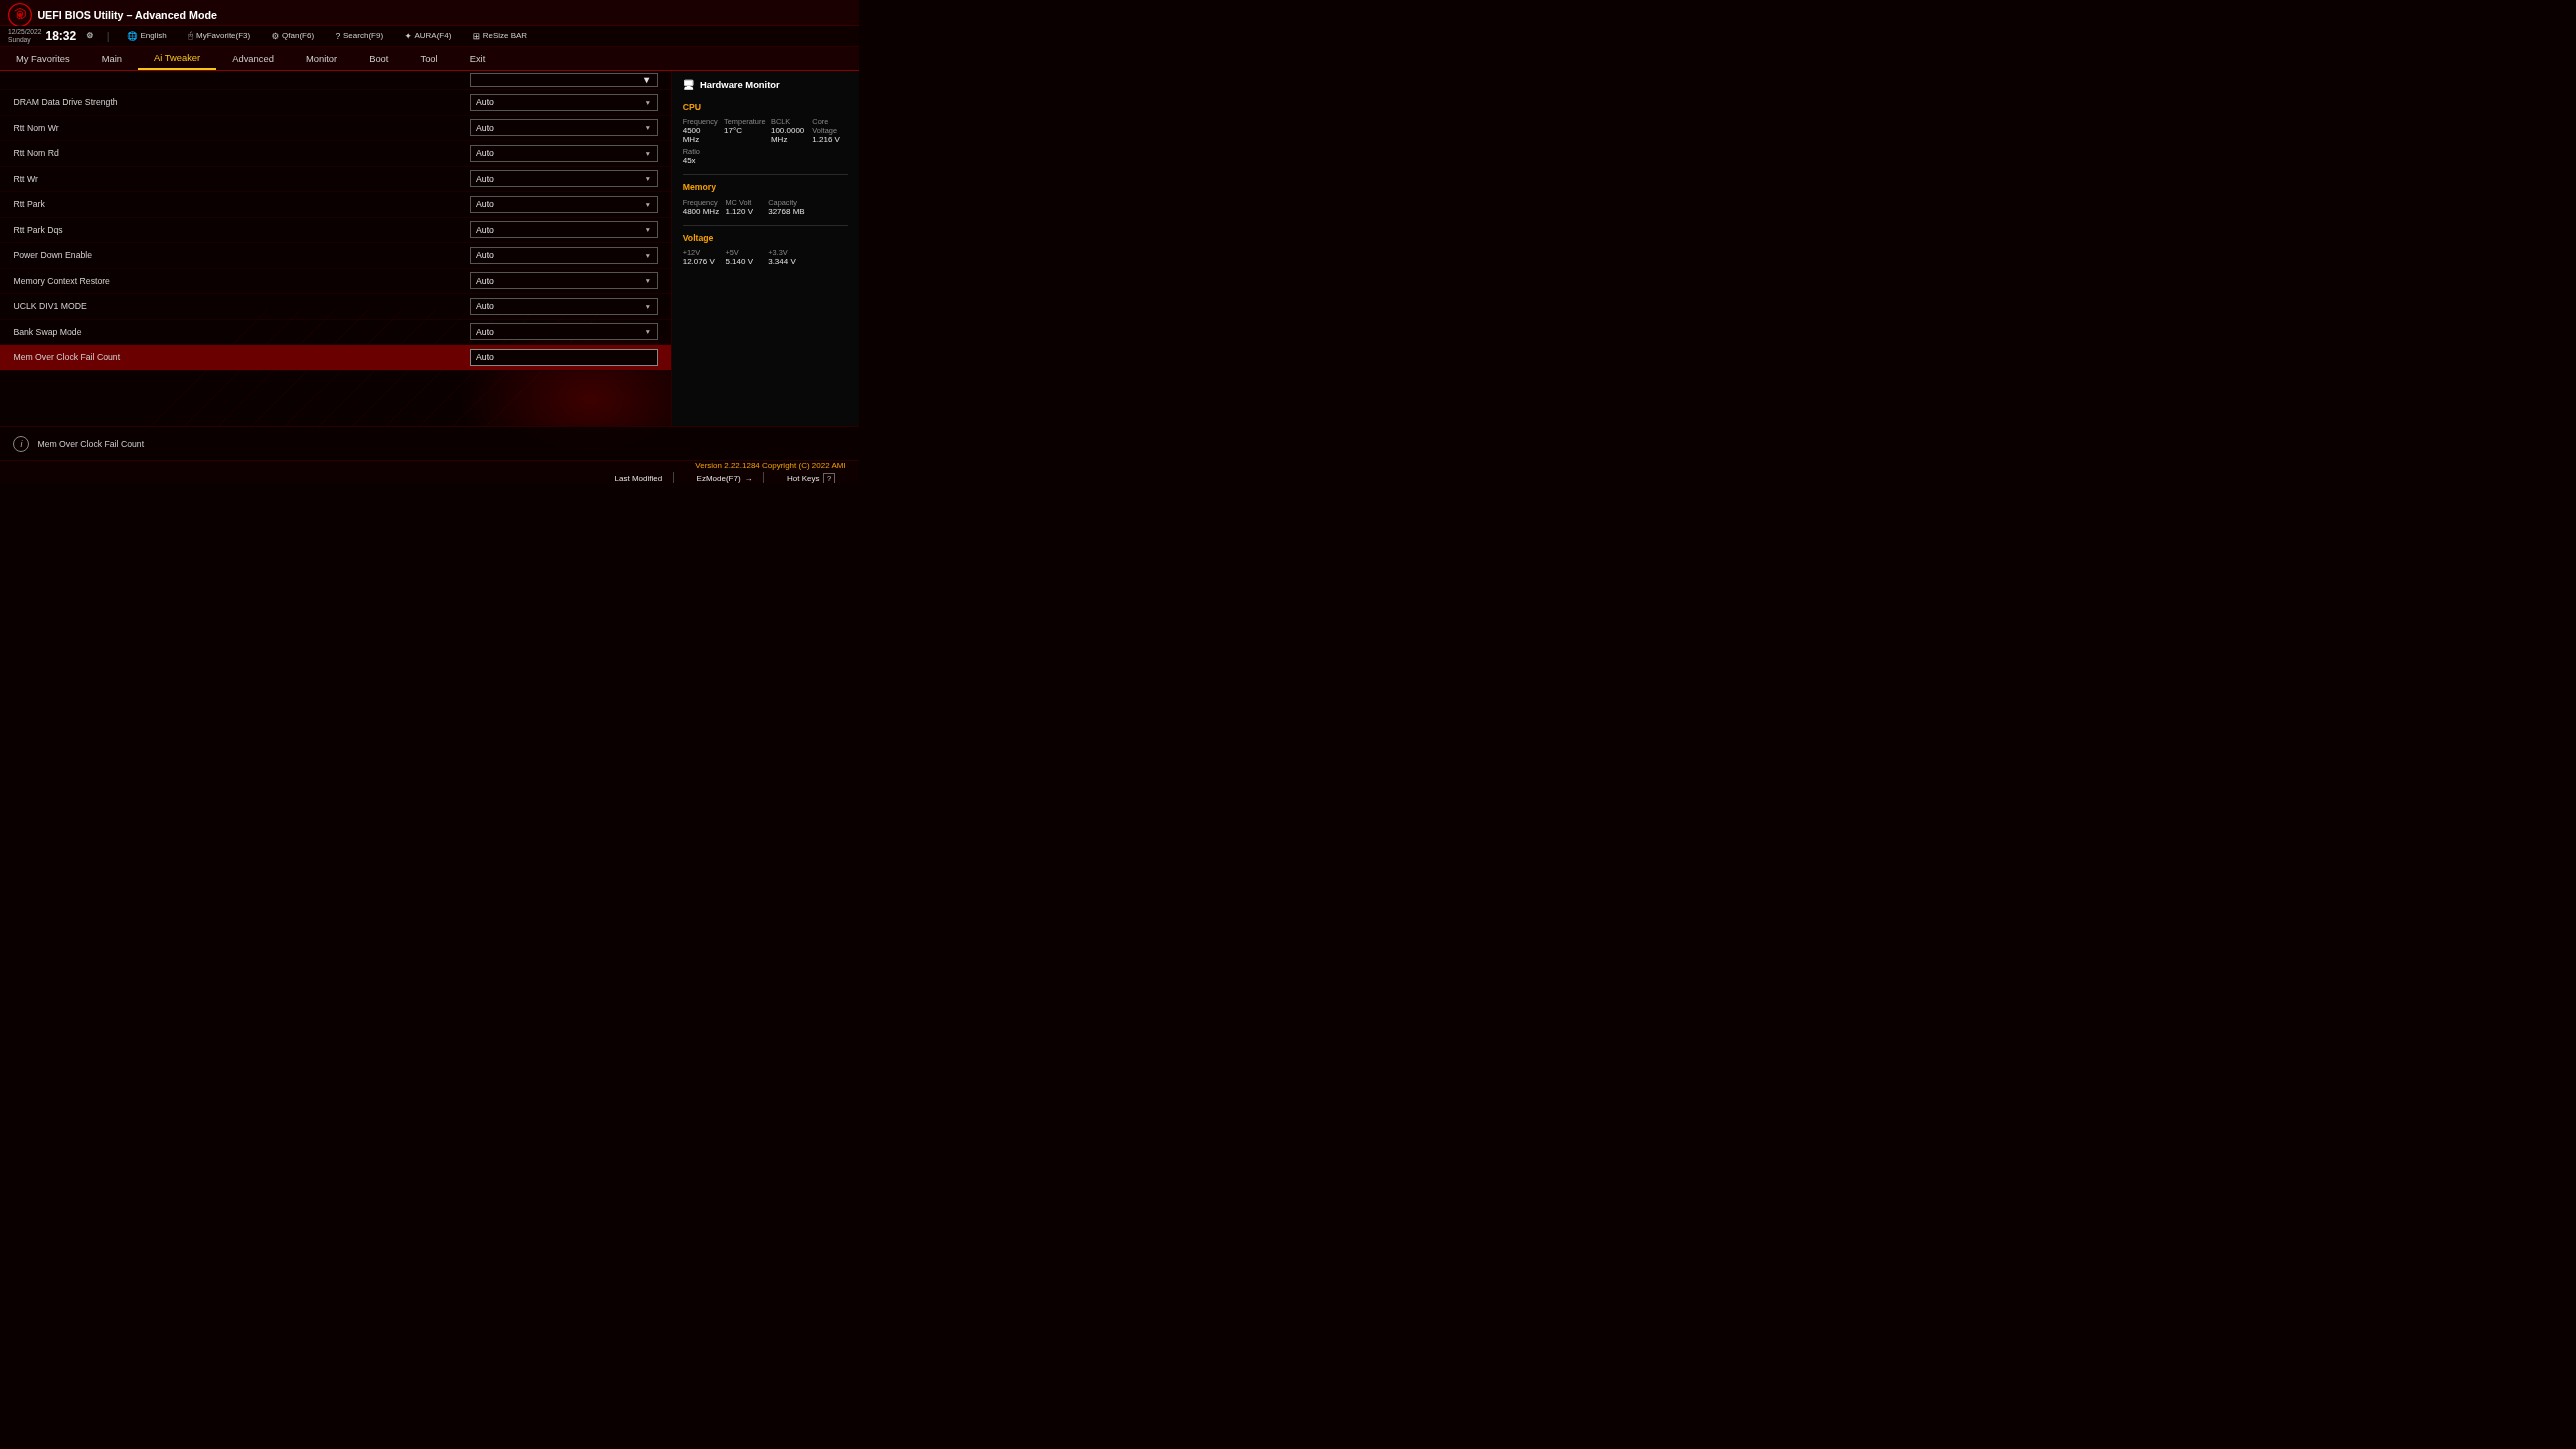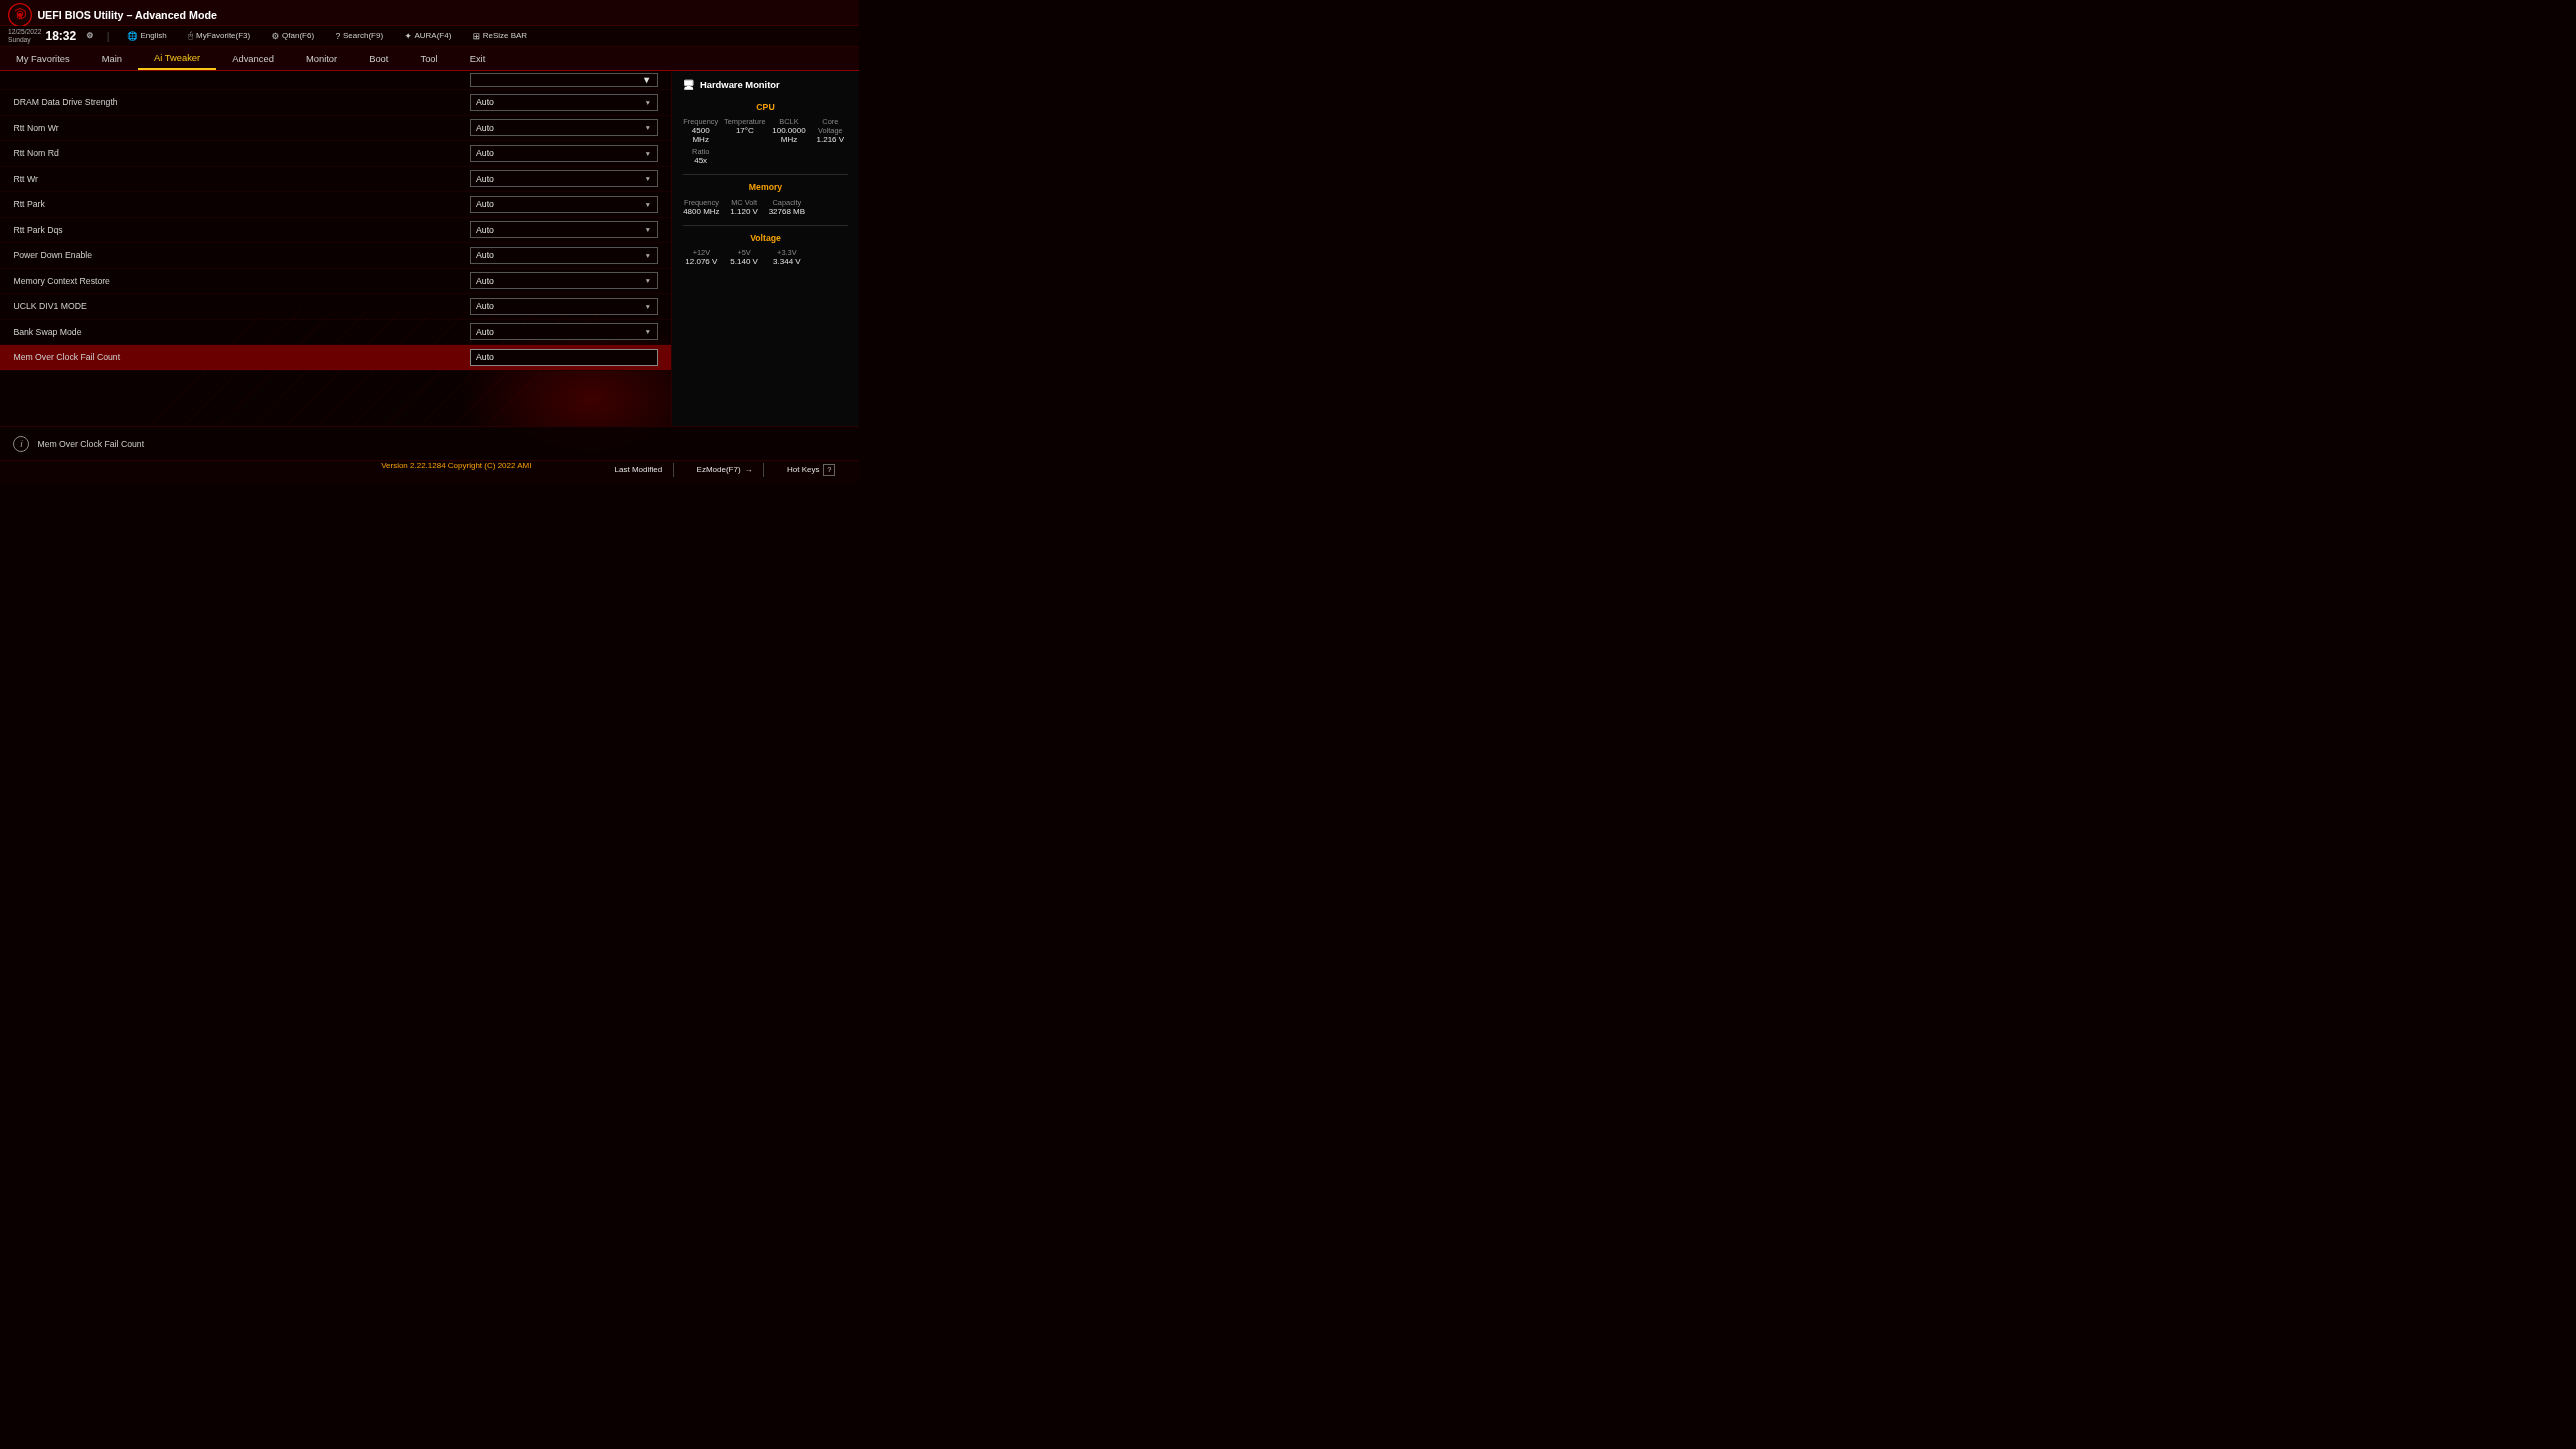--- a/index.html
+++ b/index.html
@@ -266,21 +266,20 @@
       margin-bottom: 8px;
       padding-bottom: 4px;
     }
 
     .hw-monitor-title .monitor-icon {
       font-size: 9.4px;
     }
 
     .hw-section {
       margin-bottom: 9.4px;
-      text-align: center;
     }
 
     .hw-section-title {
       font-size: 8.7px;
       font-weight: bold;
       color: #f5a000;
       margin-bottom: 5.4px;
     }
 
     .hw-grid {
@@ -306,24 +305,25 @@
       margin: 6.7px 0;
     }
 
     
     .footer {
       position: relative;
       z-index: 10;
       background: #0f0000;
       border-top: 0.7px solid #2a0000;
       display: flex;
-      align-items: flex-start;
+      align-items: flex-end;
       justify-content: space-between;
       padding: 0 13.4px;
       height: 23px;
+      flex-direction: column;
     }
 
     .footer-version {
       font-size: 8px;
       color: #f5a000;
       text-align: center;
       flex: 1;
     }
 
     .footer-actions {

